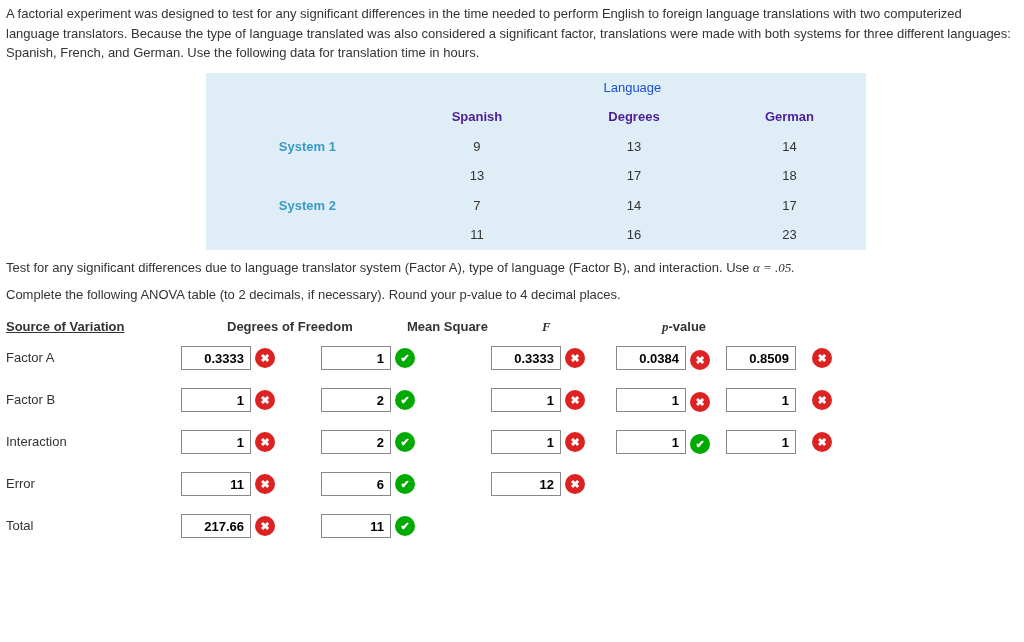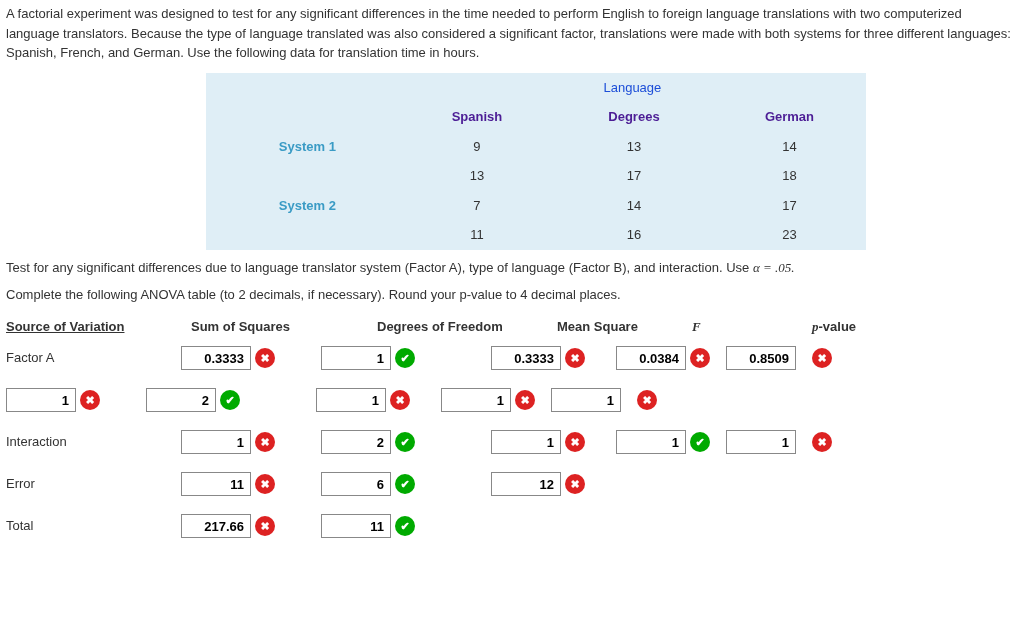--- a/index.html
+++ b/index.html
@@ -75,21 +75,21 @@
     width: 175px;
   }
   .cell {
     display: flex;
     align-items: center;
     gap: 4px;
   }
   .cell.ss { width: 140px; }
   .cell.df { width: 170px; }
   .cell.ms { width: 125px; }
-  .cell.f  { width: 110px; }
+  .cell.f  { width: 110px; align-items: flex-end; }
   .cell.p  { width: 110px; gap: 16px; }
   input.answer {
     width: 70px;
     height: 24px;
     border: 1px solid #888;
     text-align: right;
     padding: 2px 6px;
     font-family: Verdana, Geneva, sans-serif;
     font-size: 13px;
     font-weight: bold;
@@ -162,21 +162,20 @@
     </table>
 </div>
 
 <div class="instruction">
   <span>Test for any significant differences due to language translator system (Factor A), type of language (Factor B), and interaction. Use </span><span class="italic">α = .05.</span>
 </div>
 <div class="instruction">Complete the following ANOVA table (to 2 decimals, if necessary). Round your p-value to 4 decimal places.</div>
 
 <div class="anova-header">
   <div class="col-src">Source of Variation</div>
-  <div class="col-ss">Sum of Squares</div>
   <div class="col-df">Degrees of Freedom</div>
   <div class="col-ms">Mean Square</div>
   <div class="col-f"><span class="italic">F</span></div>
   <div class="col-p"><span class="italic">p</span>-value</div>
 </div>
 
 <div id="anova-body">
     <div class="anova-row">
       <div class="label">Factor A</div>
       <div class="cell ss">
@@ -194,20 +193,21 @@
       <div class="cell f">
         <input class="answer" value="0.0384" style="">
         <span class="mark wrong"></span>
       </div>
       <div class="cell p">
         <input class="answer" value="0.8509" style="">
         <span class="mark wrong"></span>
       </div>
     </div>
     <div class="anova-row">
+      <div class="label">Factor B</div>
       <div class="cell ss">
         <input class="answer" value="1" style="">
         <span class="mark wrong"></span>
       </div>
       <div class="cell df">
         <input class="answer" value="2" style="">
         <span class="mark right"></span>
       </div>
       <div class="cell ms">
         <input class="answer" value="1" style="">

